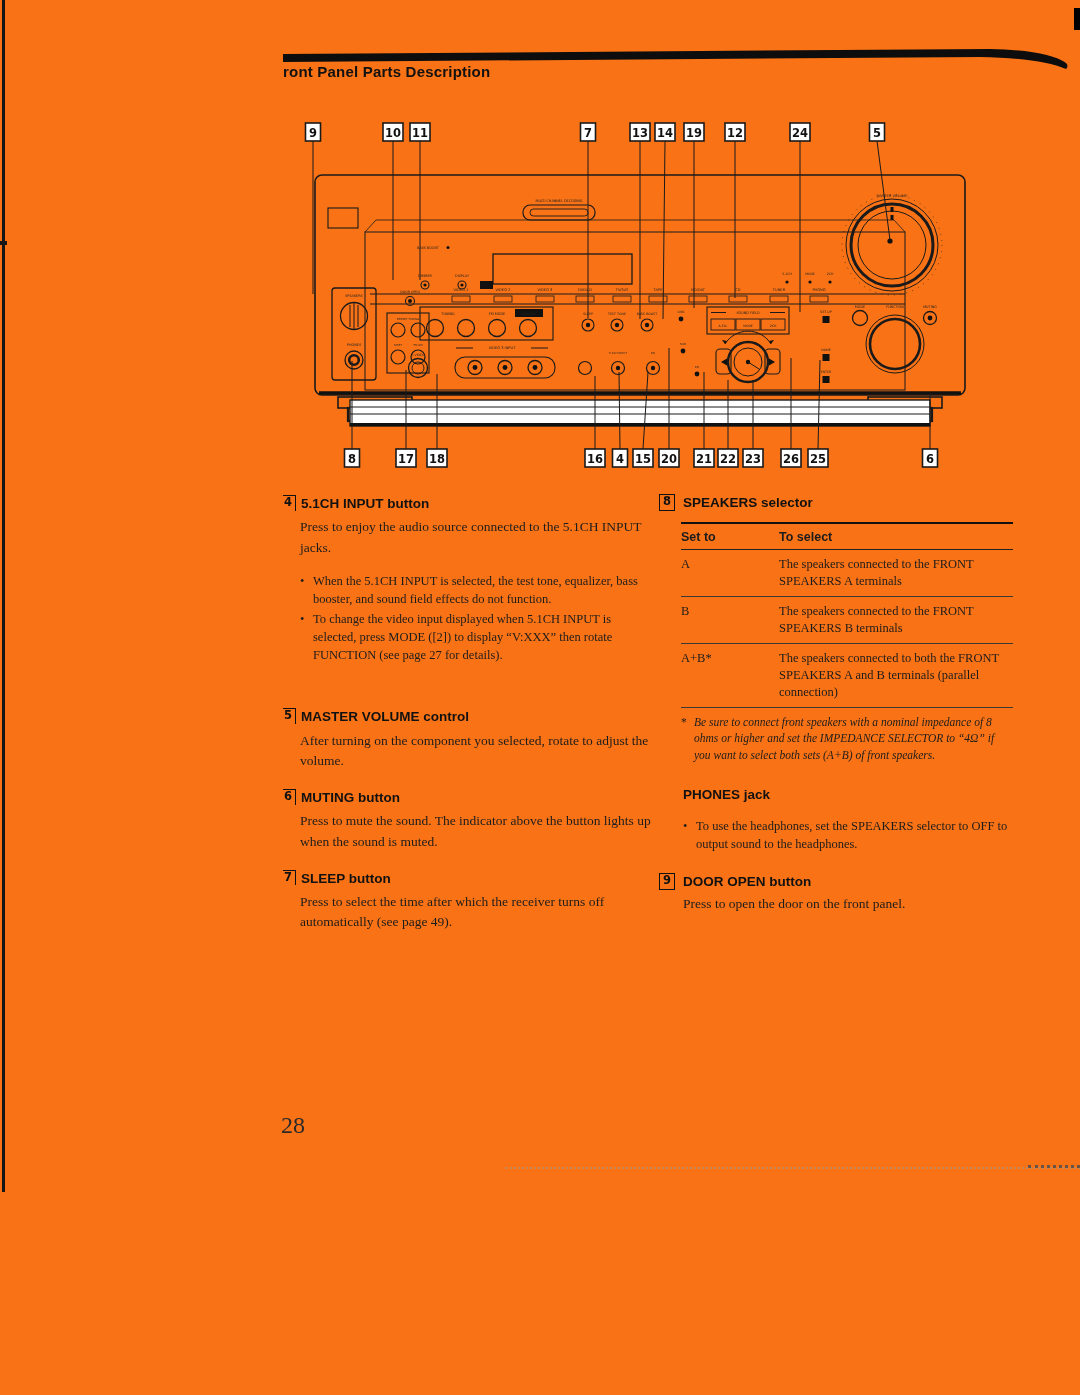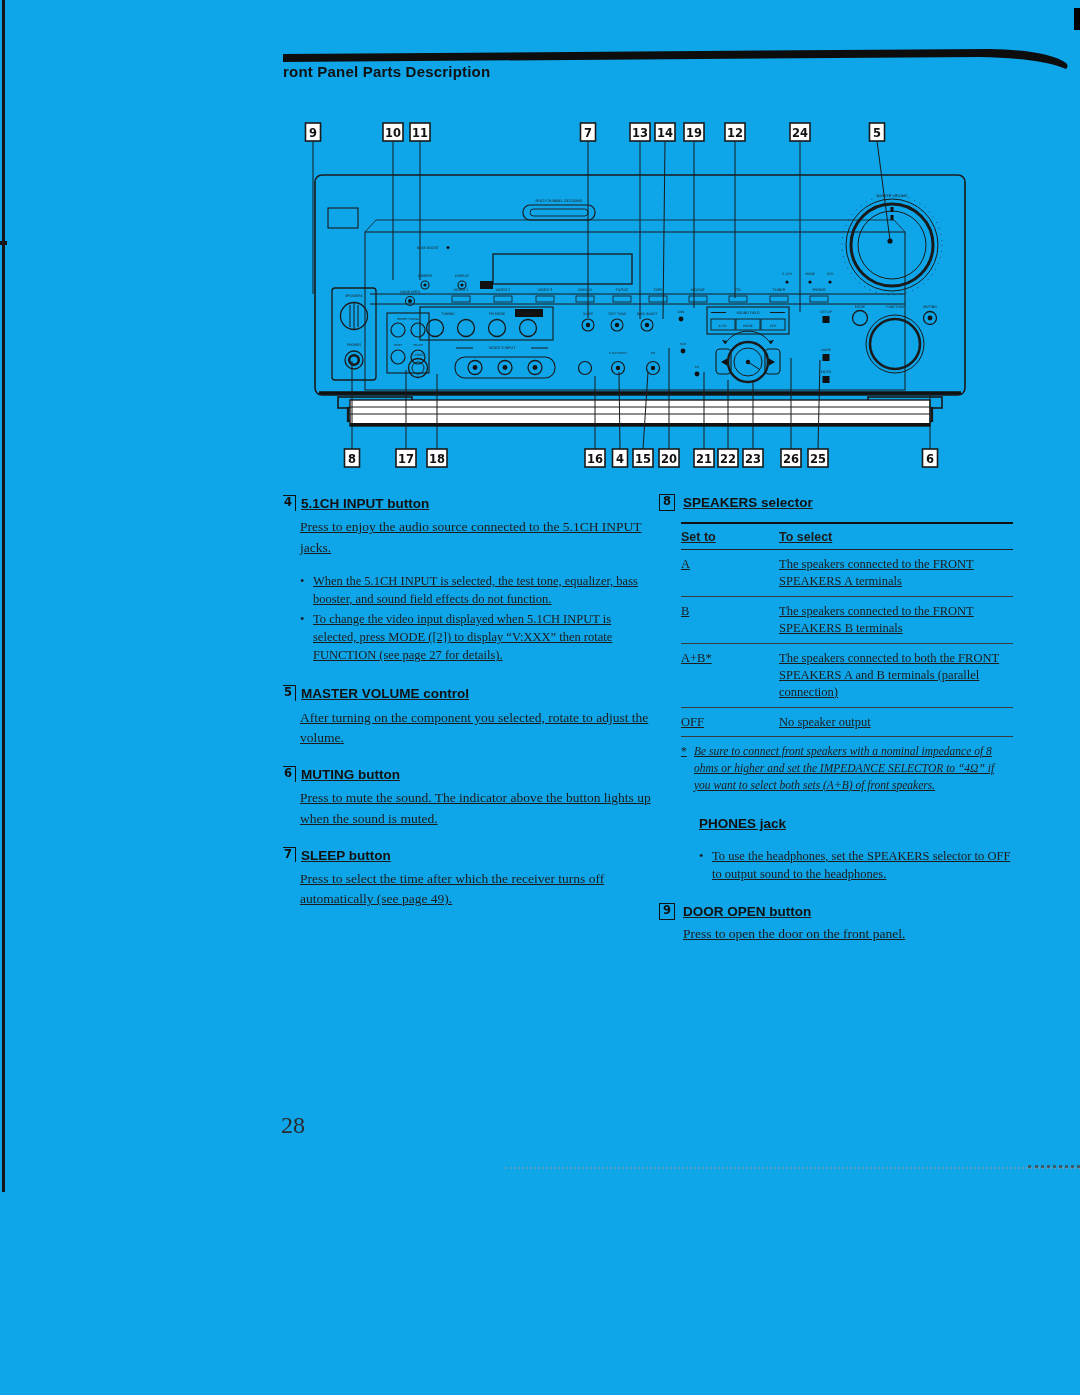--- a/index.html
+++ b/index.html
@@ -1,51 +1,51 @@
 <!DOCTYPE html>
 <html><head>
 <meta charset="utf-8">
 <style>
   html,body{margin:0;padding:0;background:#e8e8e8;}
-  #page{position:relative;width:1080px;height:1395px;background:#0ea5e9;overflow:hidden;
+  #page{position:relative;width:1080px;height:1395px;background:#f97316;overflow:hidden;
         font-family:"Liberation Serif",serif;color:#1c1c1c;}
   
   .edge-line{position:absolute;left:2px;top:0;width:2.5px;height:1192px;background:#161616;}
   .edge-tick{position:absolute;left:0;top:241px;width:7px;height:4px;background:#161616;}
   .corner-block{position:absolute;left:1074px;top:8px;width:6px;height:22px;background:#000;}
   .noise-line{position:absolute;left:505px;top:1167px;width:575px;border-top:2px dotted #9a9a9a;opacity:.55;}
   .noise-line-dark{position:absolute;left:1028px;top:1165px;width:52px;border-top:3px dotted #4a4a4a;opacity:.8;}
   
   .hdr-bar-svg{position:absolute;left:280px;top:42px;}
   .hdr-title{position:absolute;left:283px;top:63px;font-family:"Liberation Sans",sans-serif;
              font-weight:bold;font-size:15px;letter-spacing:.2px;color:#111;}
   
   .diagram{position:absolute;left:270px;top:108px;}
   .lbl{fill:#222;font-family:"DejaVu Sans",sans-serif;text-anchor:middle;}
   .comp{fill:none;stroke:#1a1a1a;}
   .co-box{fill:#fff;stroke:#1a1a1a;stroke-width:1.6;}
   .co-txt{font-family:"DejaVu Sans",sans-serif;font-weight:bold;font-size:11.5px;fill:#111;text-anchor:middle;}
   .co-ln{stroke:#1a1a1a;stroke-width:1;}
   
-  .col{position:absolute;font-size:13.5px;line-height:1.5;text-decoration:underline;}
+  .col{position:absolute;font-size:13.5px;line-height:1.5;}
   .col-left{left:283px;top:494px;width:372px;}
   .col-right{left:683px;top:494px;width:330px;}
   .sec{position:relative;}
   .sec-title{font-family:"Liberation Sans",sans-serif;font-weight:bold;font-size:13.5px;line-height:1.3;color:#111;}
   .mk{font-family:"DejaVu Sans",sans-serif;font-weight:bold;font-size:11.5px;line-height:1;color:#111;}
   .mk-cut{display:inline-block;border-top:1.8px solid #111;border-right:1.8px solid #111;
           padding:1px 3px 2px 1px;margin-right:5px;vertical-align:2px;}
   .mk-abs{position:absolute;left:-24px;top:0;border:1.6px solid #111;padding:1px 3px 2px 3px;}
   .body-p{margin:3px 0 0 17px;}
   .col-right .body-p{margin-left:0;}
   .bullets{margin:14px 0 0 17px;font-size:12.5px;line-height:1.45;}
   .col-right .bullets{margin-left:0;}
   .bullet{position:relative;padding-left:13px;margin-bottom:2px;}
   .bullet::before{content:"\2022";position:absolute;left:0;top:0;}
-  .sp27{margin-top:20px;} .sp25{margin-top:17px;} .sp22{margin-top:22px;margin-left:16px;} .sp20{margin-top:20px;}
+  .sp27{margin-top:43px;} .sp25{margin-top:17px;} .sp22{margin-top:22px;} .sp20{margin-top:20px;}
   
   .sp-table{margin:10px 0 0 -2px;width:332px;border-collapse:collapse;border-top:2.5px solid #111;
             font-size:12.5px;line-height:1.35;}
   .sp-table th{font-family:"Liberation Sans",sans-serif;font-weight:bold;font-size:12.5px;text-align:left;
                padding:5px 0 4px 0;border-bottom:1.6px solid #222;}
   .sp-table td{vertical-align:top;padding:6px 0 6px 0;border-bottom:1px solid #3a3a3a;}
   .sp-table .c1{width:90px;padding-right:8px;}
   .footnote{display:flex;margin:6px 0 0 -2px;font-style:italic;font-size:11.5px;line-height:1.45;}
   .footnote .fmark{width:13px;flex:none;font-style:normal;}
   
@@ -483,24 +483,20 @@
           <td>The speakers connected to the FRONT SPEAKERS A terminals</td>
         </tr>
         <tr>
           <td class="c1">B</td>
           <td>The speakers connected to the FRONT SPEAKERS B terminals</td>
         </tr>
         <tr>
           <td class="c1">A+B*</td>
           <td>The speakers connected to both the FRONT SPEAKERS A and B terminals (parallel connection)</td>
         </tr>
-        <tr>
-          <td class="c1">OFF</td>
-          <td>No speaker output</td>
-        </tr>
       </tbody>
         </table>
       <div class="footnote">
         <span class="fmark">*</span>
         <span>Be sure to connect front speakers with a nominal impedance of 8 ohms or higher and set the IMPEDANCE SELECTOR to “4Ω” if you want to select both sets (A+B) of front speakers.</span>
       </div>
     </div>
     <div class="sec sp22">
       <div class="sec-title">PHONES jack</div>
       <div class="bullets">

